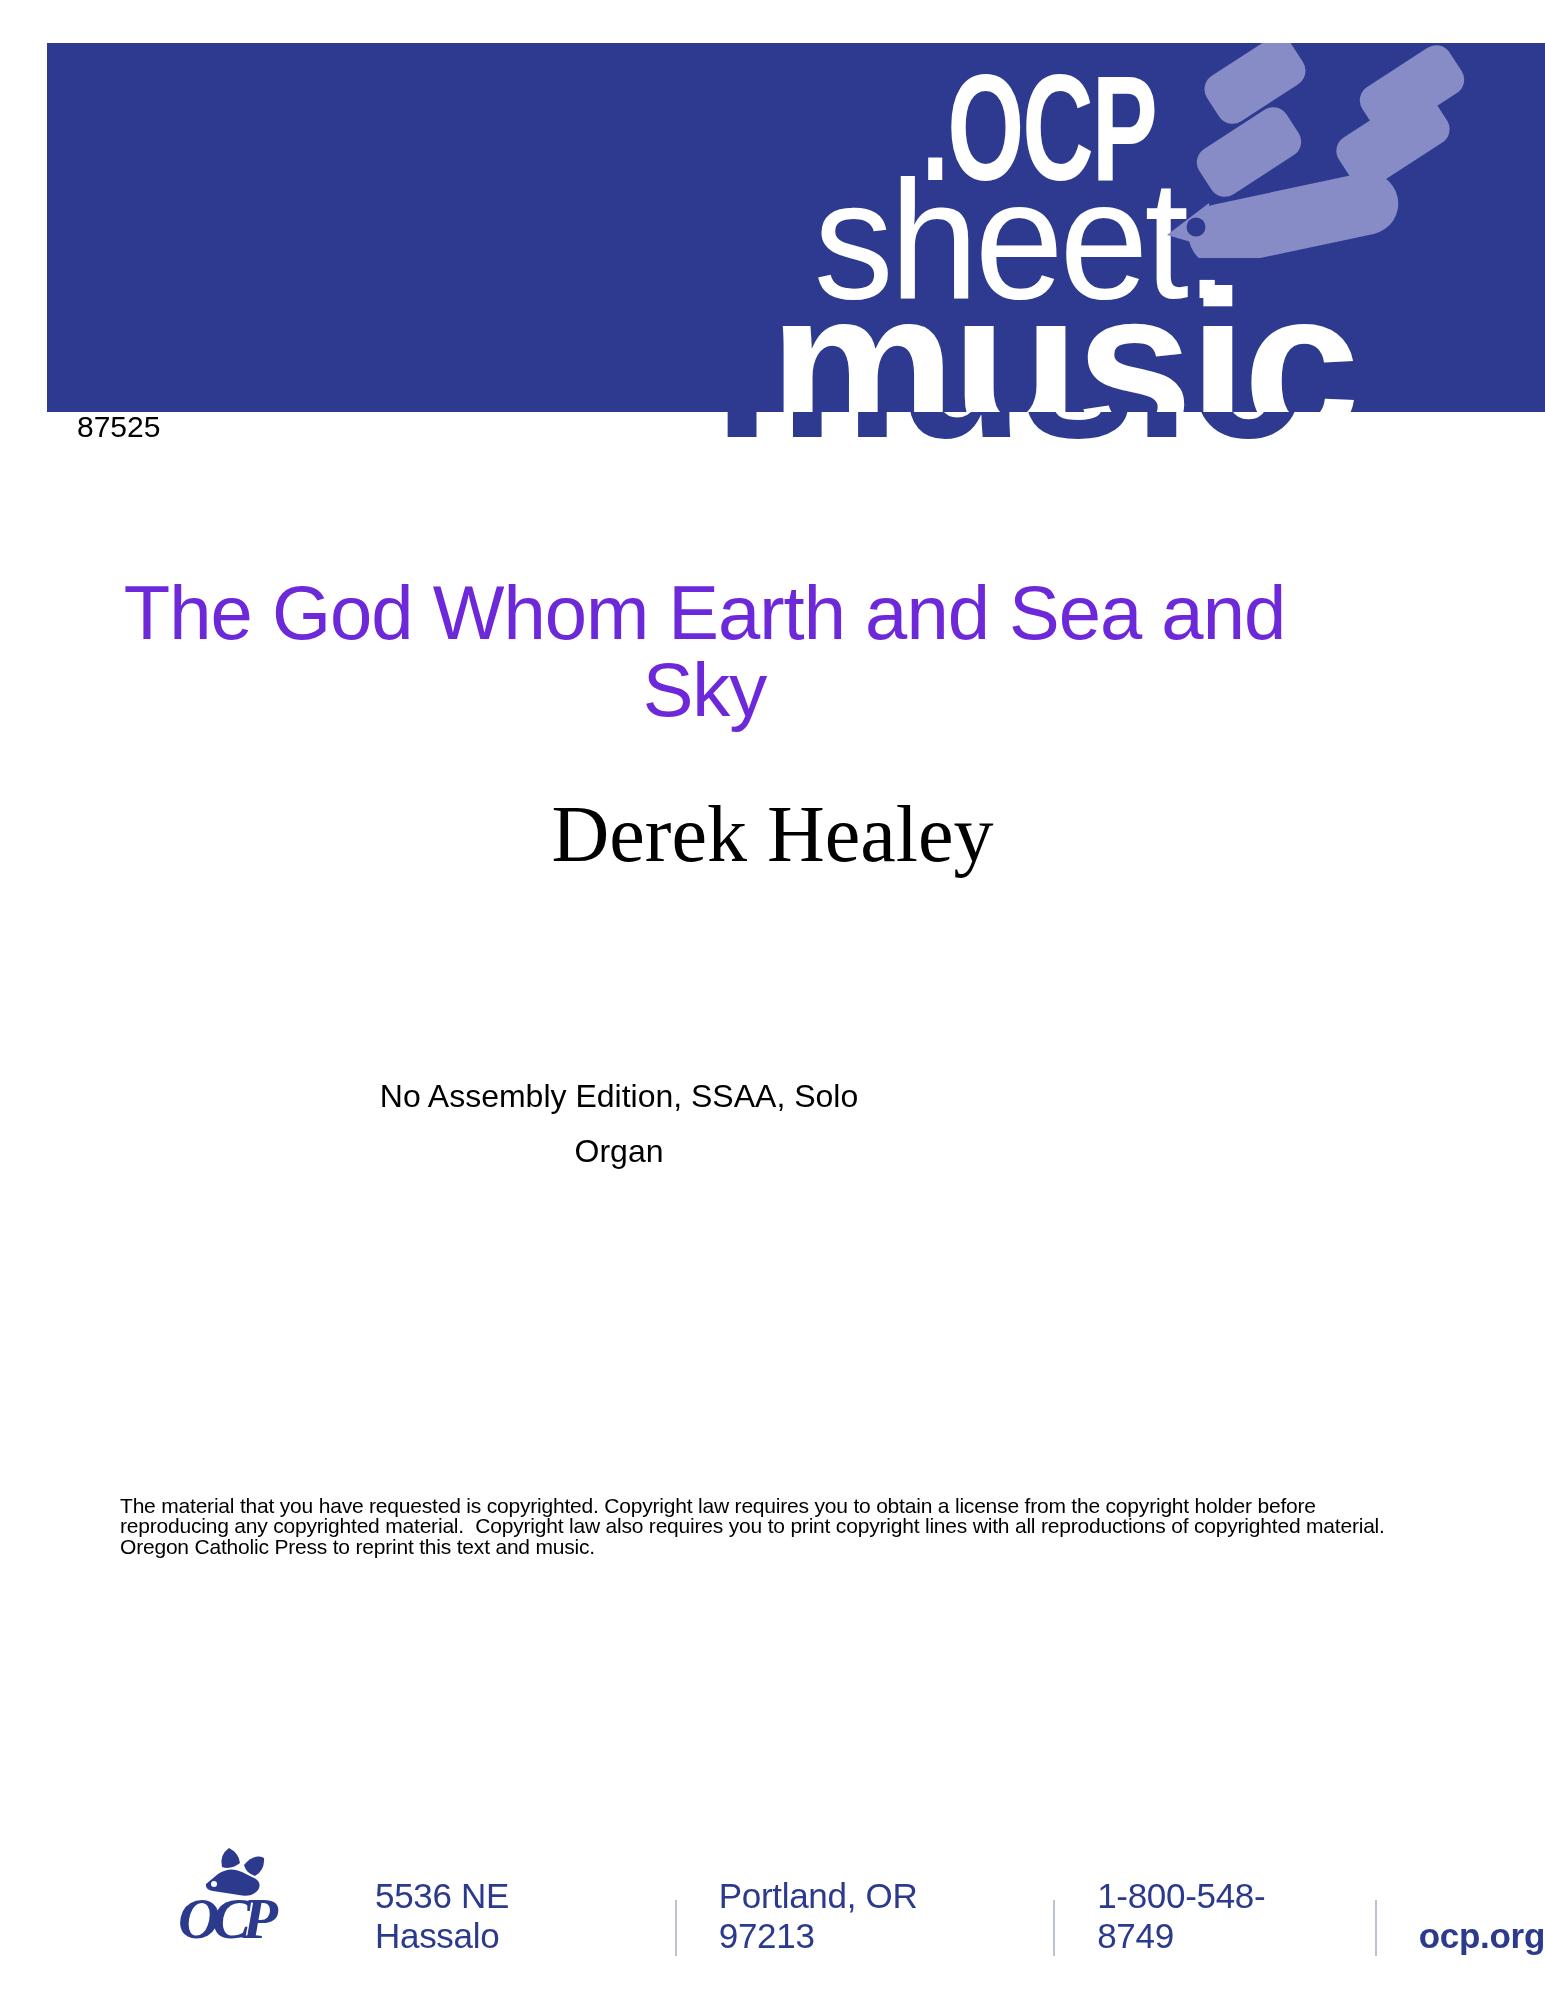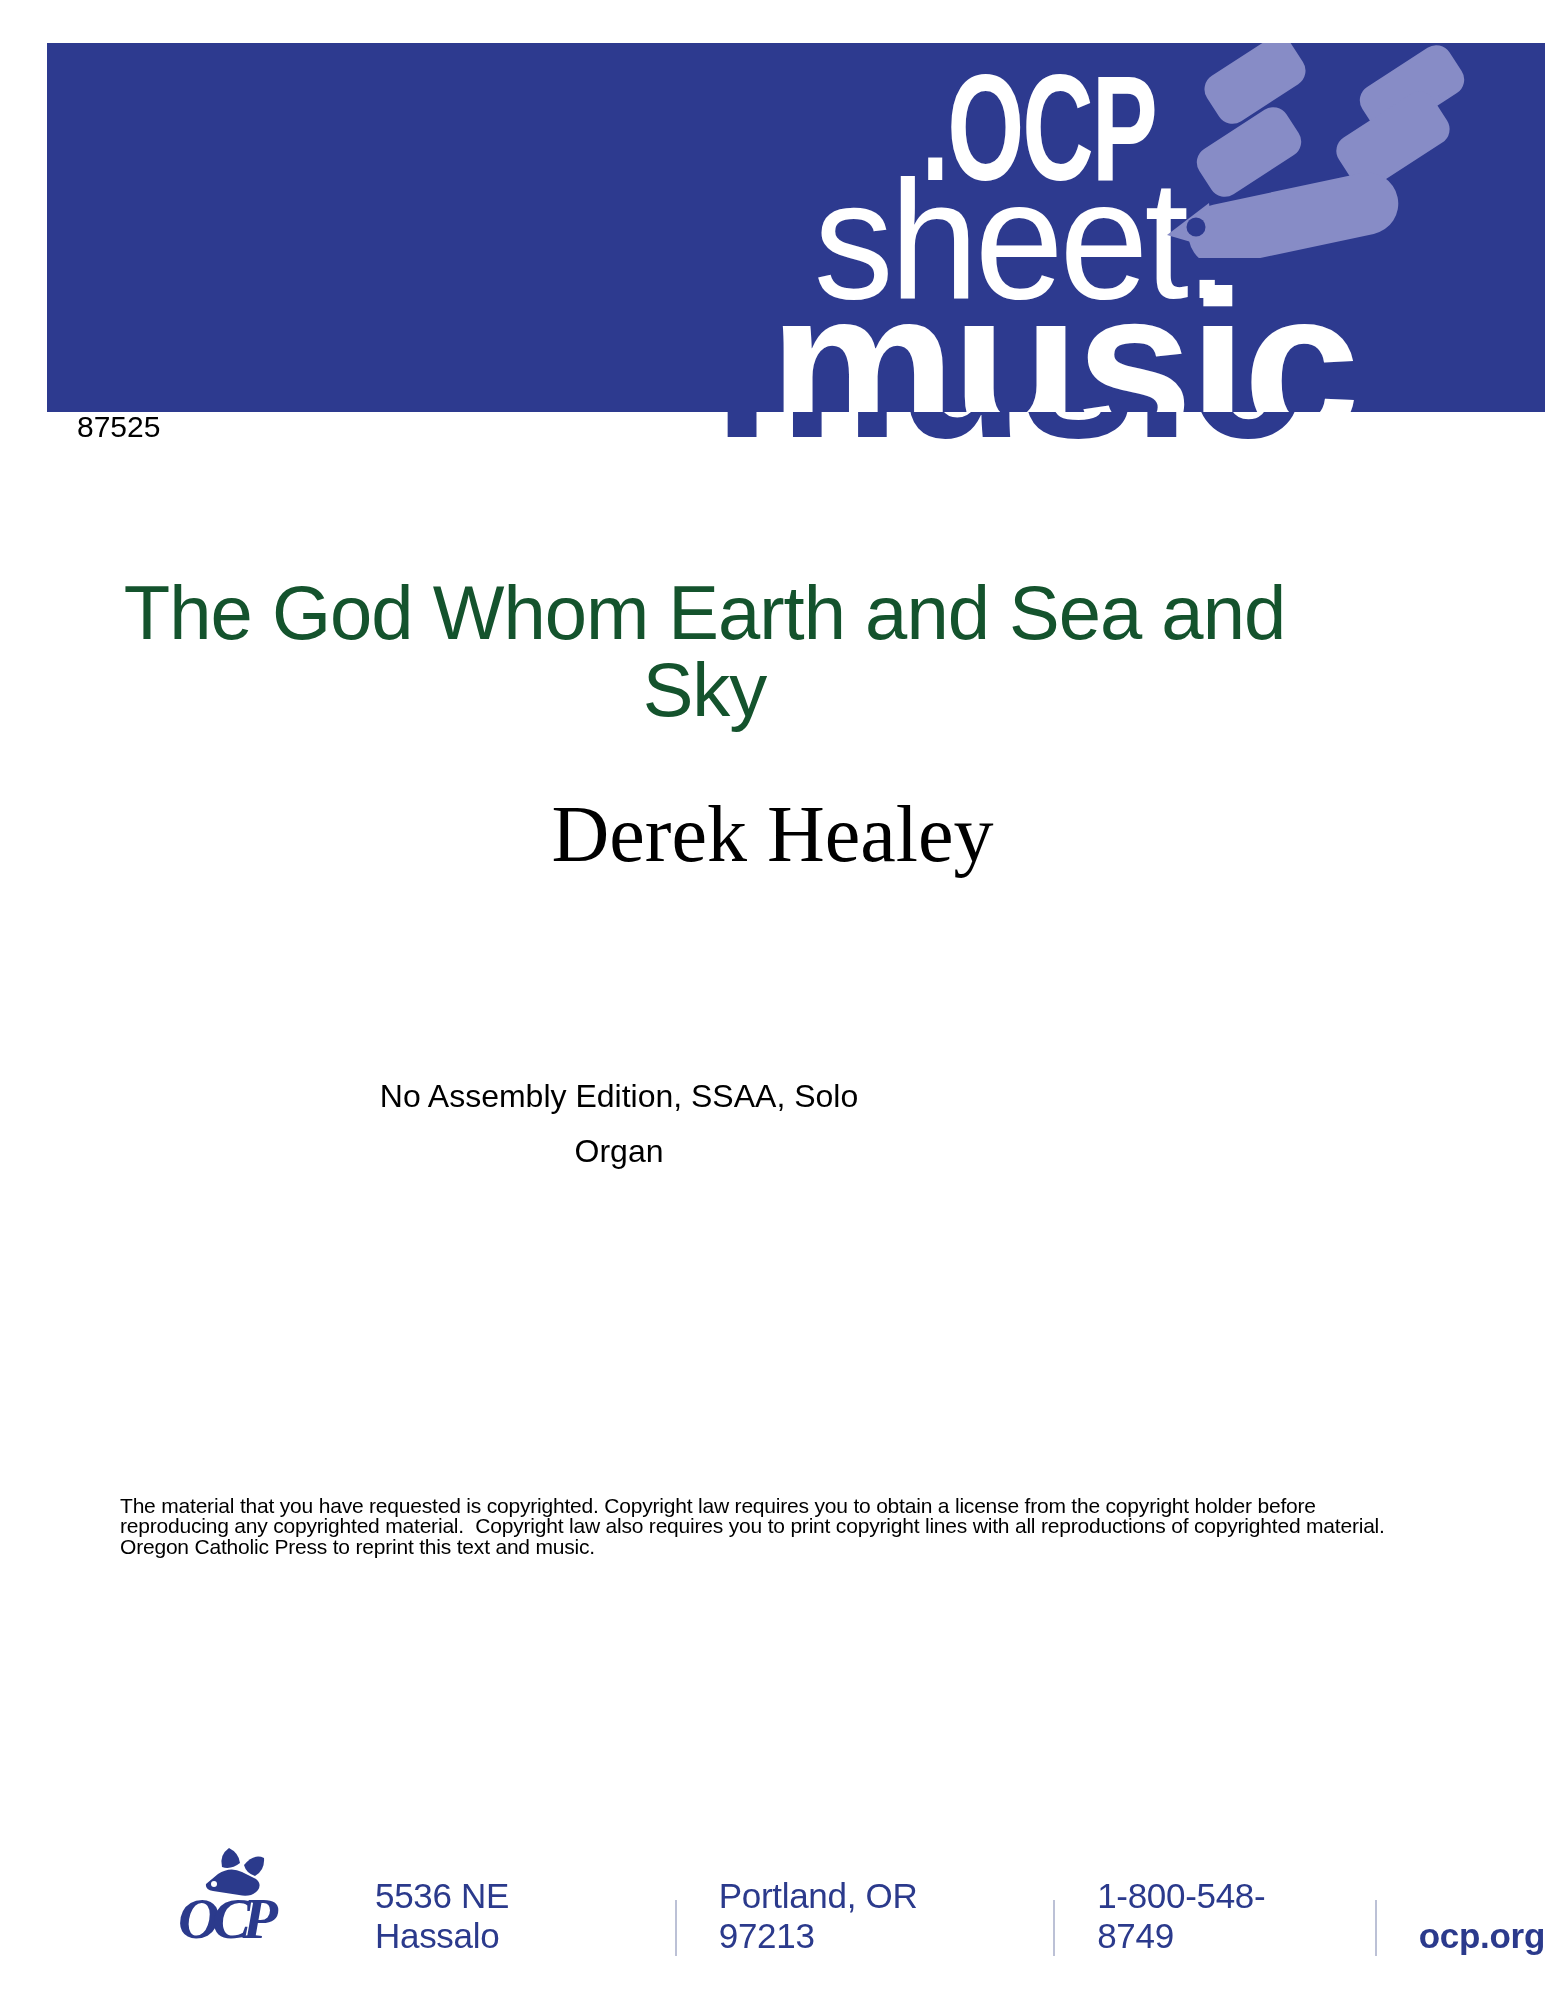--- a/index.html
+++ b/index.html
@@ -34,21 +34,21 @@
 
   .dove{ position:absolute; left:1118px; top:0; width:300px; height:215px; }
   .petal,.body-shape{ fill:var(--dove-lavender); }
   .dove-eye{ fill:var(--banner-blue); }
 
   
   .product-number{ position:absolute; left:77px; top:412px; font-size:30px;
                    line-height:1; color:#000; }
 
   .title{ position:absolute; left:0; top:574px; width:1409px; text-align:center;
-          font-size:76px; line-height:77px; color:#14532d; letter-spacing:-1px; }
+          font-size:76px; line-height:77px; color:#6d28d9; letter-spacing:-1px; }
 
   .composer{ position:absolute; left:0; top:794px; width:1545px; text-align:center;
              font-family:"Liberation Serif", serif; font-size:80px; line-height:1;
              color:#000; }
 
   .edition{ position:absolute; left:0; width:1238px; text-align:center;
             font-size:32px; line-height:1; color:#000; }
   .edition-1{ top:1080px; }
   .edition-2{ top:1135px; }
 

